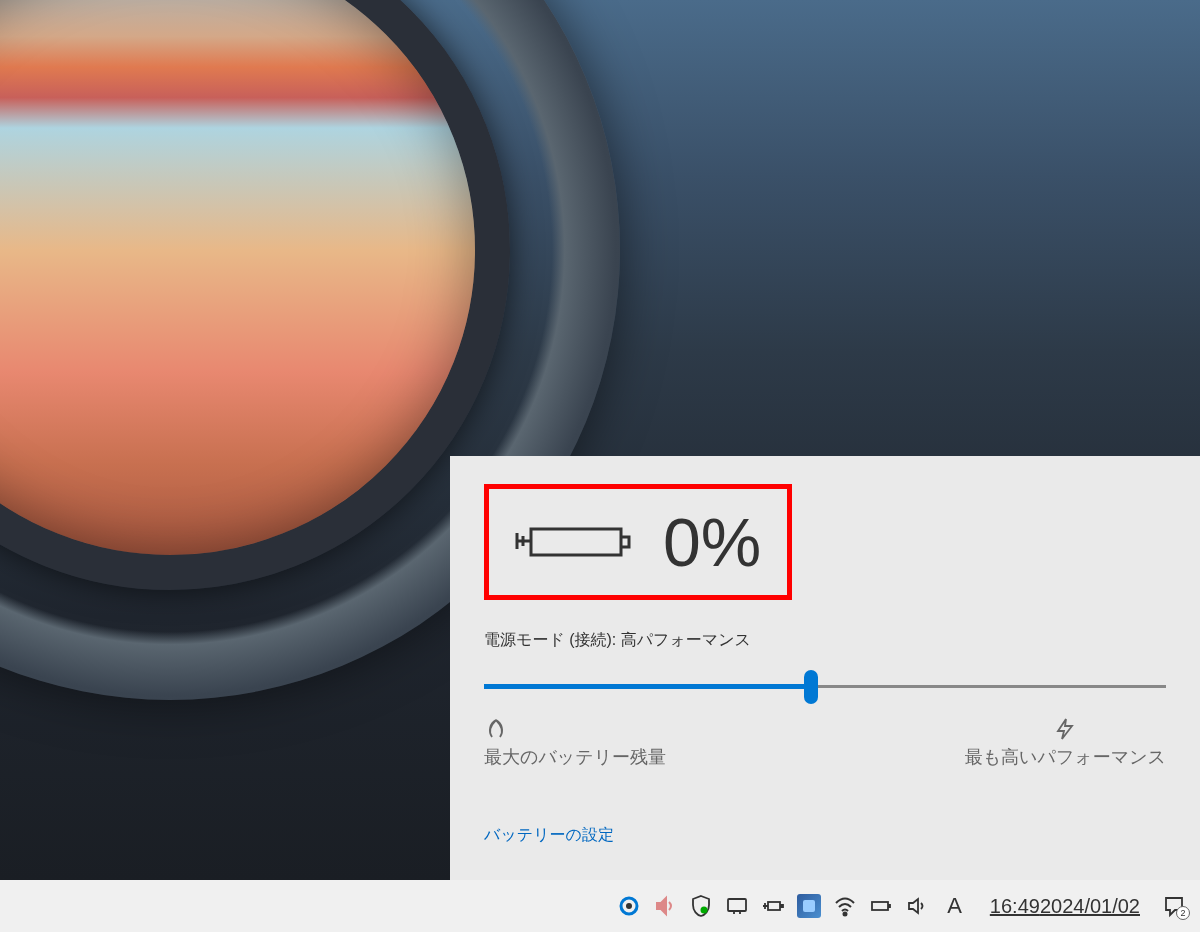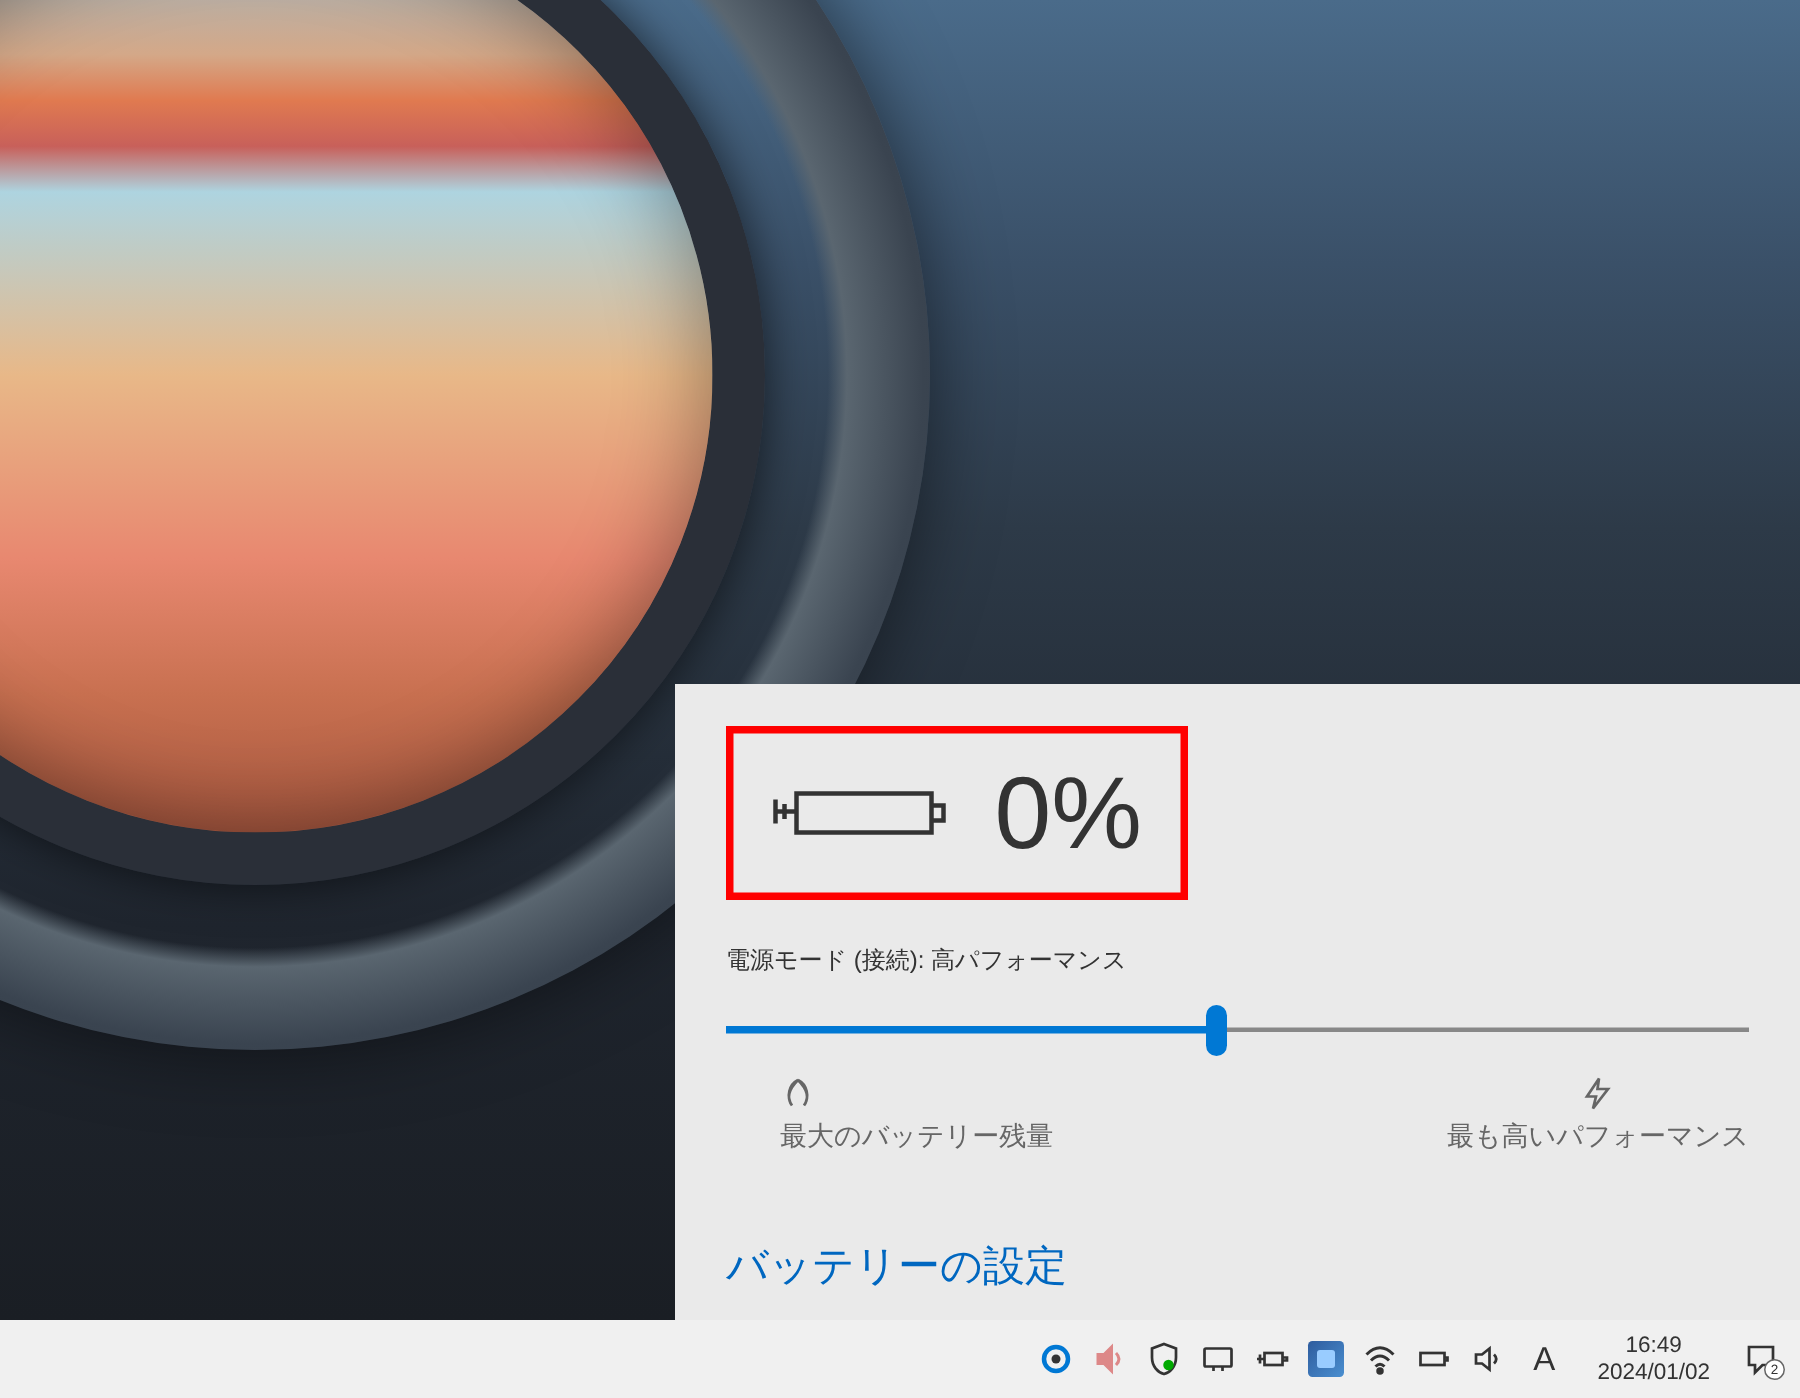--- a/index.html
+++ b/index.html
@@ -115,36 +115,35 @@
     .slider-labels {
       display: flex;
       justify-content: space-between;
       margin-top: 16px;
     }
     .slider-label-item {
       display: flex;
       flex-direction: column;
       align-items: flex-start;
       gap: 4px;
-      margin-left: 36px;
     }
     .slider-label-item.right {
       align-items: center;
     }
     .slider-label-icon {
       width: 24px;
       height: 24px;
     }
     .slider-label-text {
       font-size: 18px;
       color: #666;
     }
     .battery-settings-link {
       margin-top: 56px;
-      font-size: 28px;
+      font-size: 16px;
       color: #0067c0;
       cursor: pointer;
     }
     .taskbar {
       position: absolute;
       bottom: 0;
       left: 0;
       width: 1200px;
       height: 52px;
       background: #f0f0f0;
@@ -166,28 +165,29 @@
       align-items: center;
       justify-content: center;
       cursor: pointer;
     }
     .tray-icon svg {
       width: 100%;
       height: 100%;
     }
     .clock-area {
       display: flex;
-      flex-direction: column;
+      flex-direction: row;
       align-items: center;
       justify-content: center;
       padding: 0 10px;
       cursor: pointer;
-      font-size: 15px;
+      font-size: 20px;
       color: #333;
       line-height: 1.2;
+      text-decoration: underline;
     }
     .action-center {
       width: 36px;
       height: 36px;
       display: flex;
       align-items: center;
       justify-content: center;
       cursor: pointer;
       position: relative;
       margin-left: 6px;

